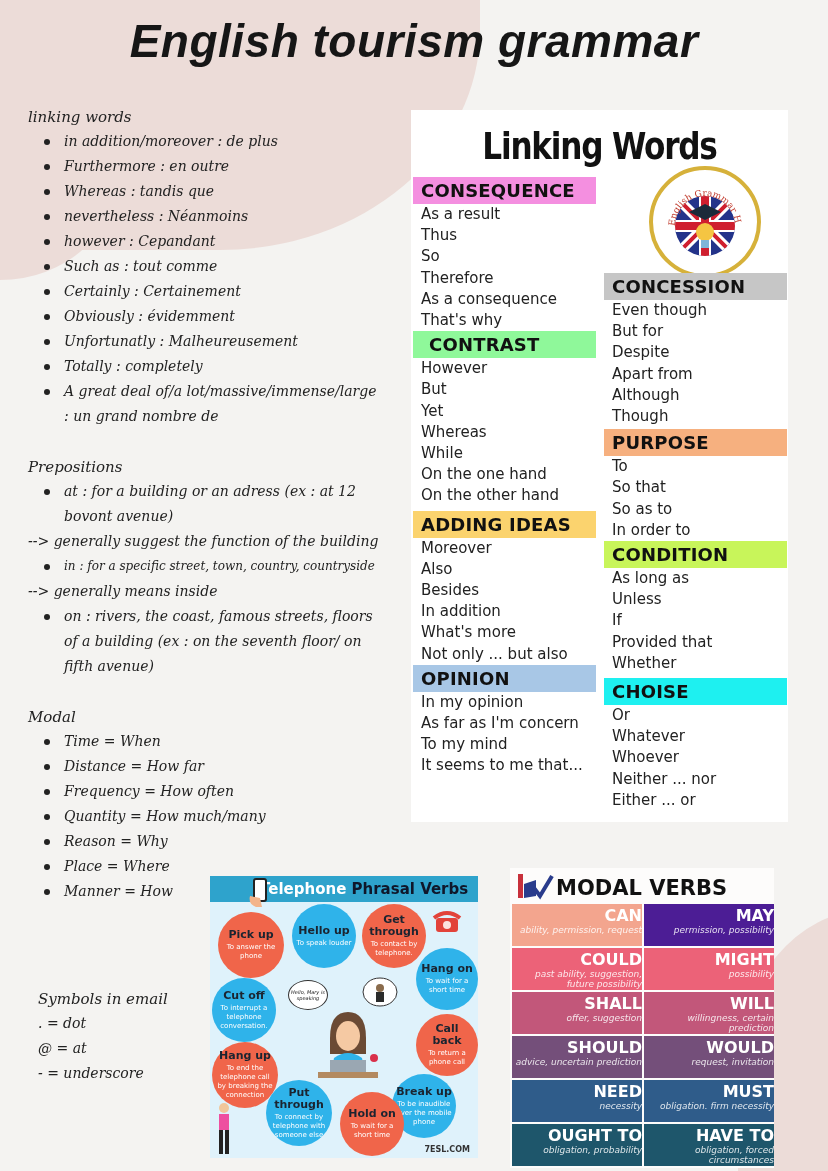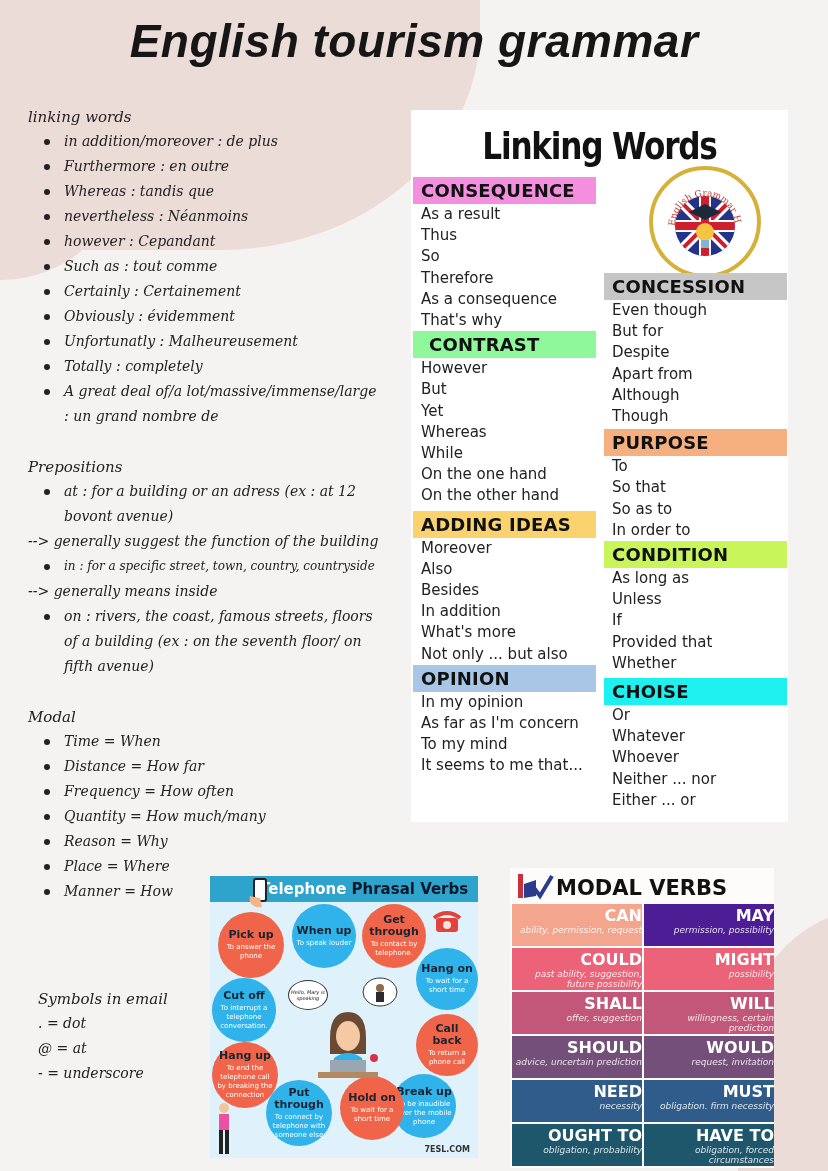--- a/index.html
+++ b/index.html
@@ -264,21 +264,21 @@
     <rect x="4" y="8" width="22" height="14" rx="3" fill="#e2433a"></rect>
     <path d="M2 8 Q15 -2 28 8" stroke="#e2433a" stroke-width="4" fill="none"></path>
     <circle cx="15" cy="15" r="4" fill="#fbe3df"></circle>
   </svg>
 
   <div class="bubble red" style="left:8px; top:36px; width:66px; height:66px;">
     <div class="b-title">Pick up</div>
     <div class="b-desc">To answer the phone</div>
   </div>
   <div class="bubble blue" style="left:82px; top:28px; width:64px; height:64px;">
-    <div class="b-title">When up</div>
+    <div class="b-title">Hello up</div>
     <div class="b-desc">To speak louder</div>
   </div>
   <div class="bubble red" style="left:152px; top:28px; width:64px; height:64px;">
     <div class="b-title">Get through</div>
     <div class="b-desc">To contact by telephone.</div>
   </div>
   <div class="bubble blue" style="left:206px; top:72px; width:62px; height:62px;">
     <div class="b-title">Hang on</div>
     <div class="b-desc">To wait for a short time</div>
   </div>
@@ -295,21 +295,21 @@
     <div class="b-desc">To end the telephone call by breaking the connection</div>
   </div>
   <div class="bubble blue" style="left:182px; top:198px; width:64px; height:64px;align-items:center;">
     <div class="b-title">Break up</div>
     <div class="b-desc">To be inaudible over the mobile phone</div>
   </div>
   <div class="bubble blue" style="left:56px; top:204px; width:66px; height:66px;">
     <div class="b-title">Put through</div>
     <div class="b-desc">To connect by telephone with someone else</div>
   </div>
-  <div class="bubble red" style="left:130px; top:200px; width:64px; height:64px;">
+  <div class="bubble red" style="left:130px; top:216px; width:64px; height:64px;">
     <div class="b-title">Hold on</div>
     <div class="b-desc">To wait for a short time</div>
   </div>
 
   <div style="position:absolute; left:78px; top:104px; width:40px; height:30px; background:#fff; border:1px solid #333; border-radius:50%; font-size:5px; font-style:italic; text-align:center; padding-top:8px; line-height:6px;">Hello, Mary is speaking</div>
   <svg style="position:absolute; left:150px; top:98px;" width="40" height="40" viewBox="0 0 40 40">
     <ellipse cx="20" cy="18" rx="17" ry="14" fill="#fff" stroke="#333"></ellipse>
     <circle cx="20" cy="14" r="4" fill="#8a6b4c"></circle>
     <rect x="16" y="18" width="8" height="10" fill="#2b2b2b"></rect>
   </svg>

